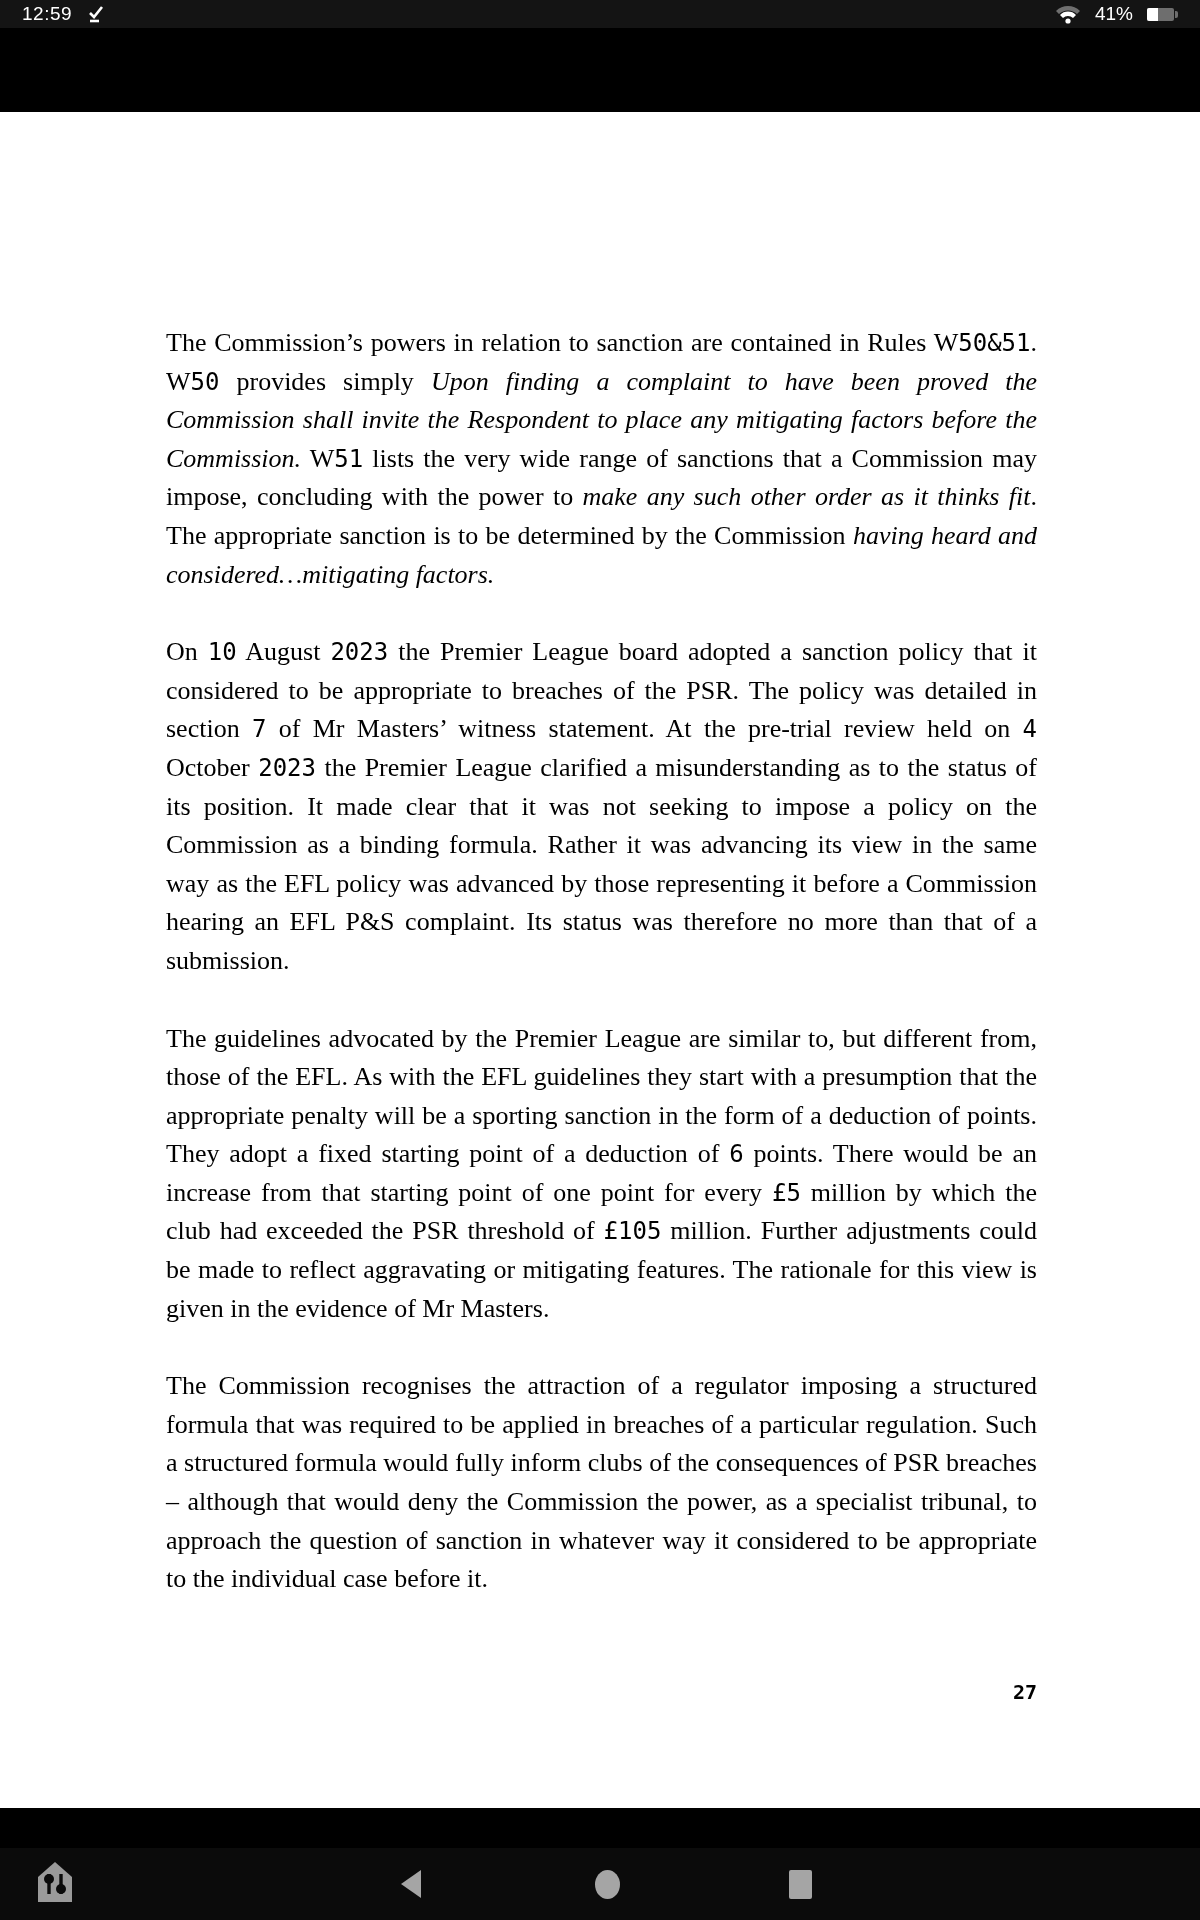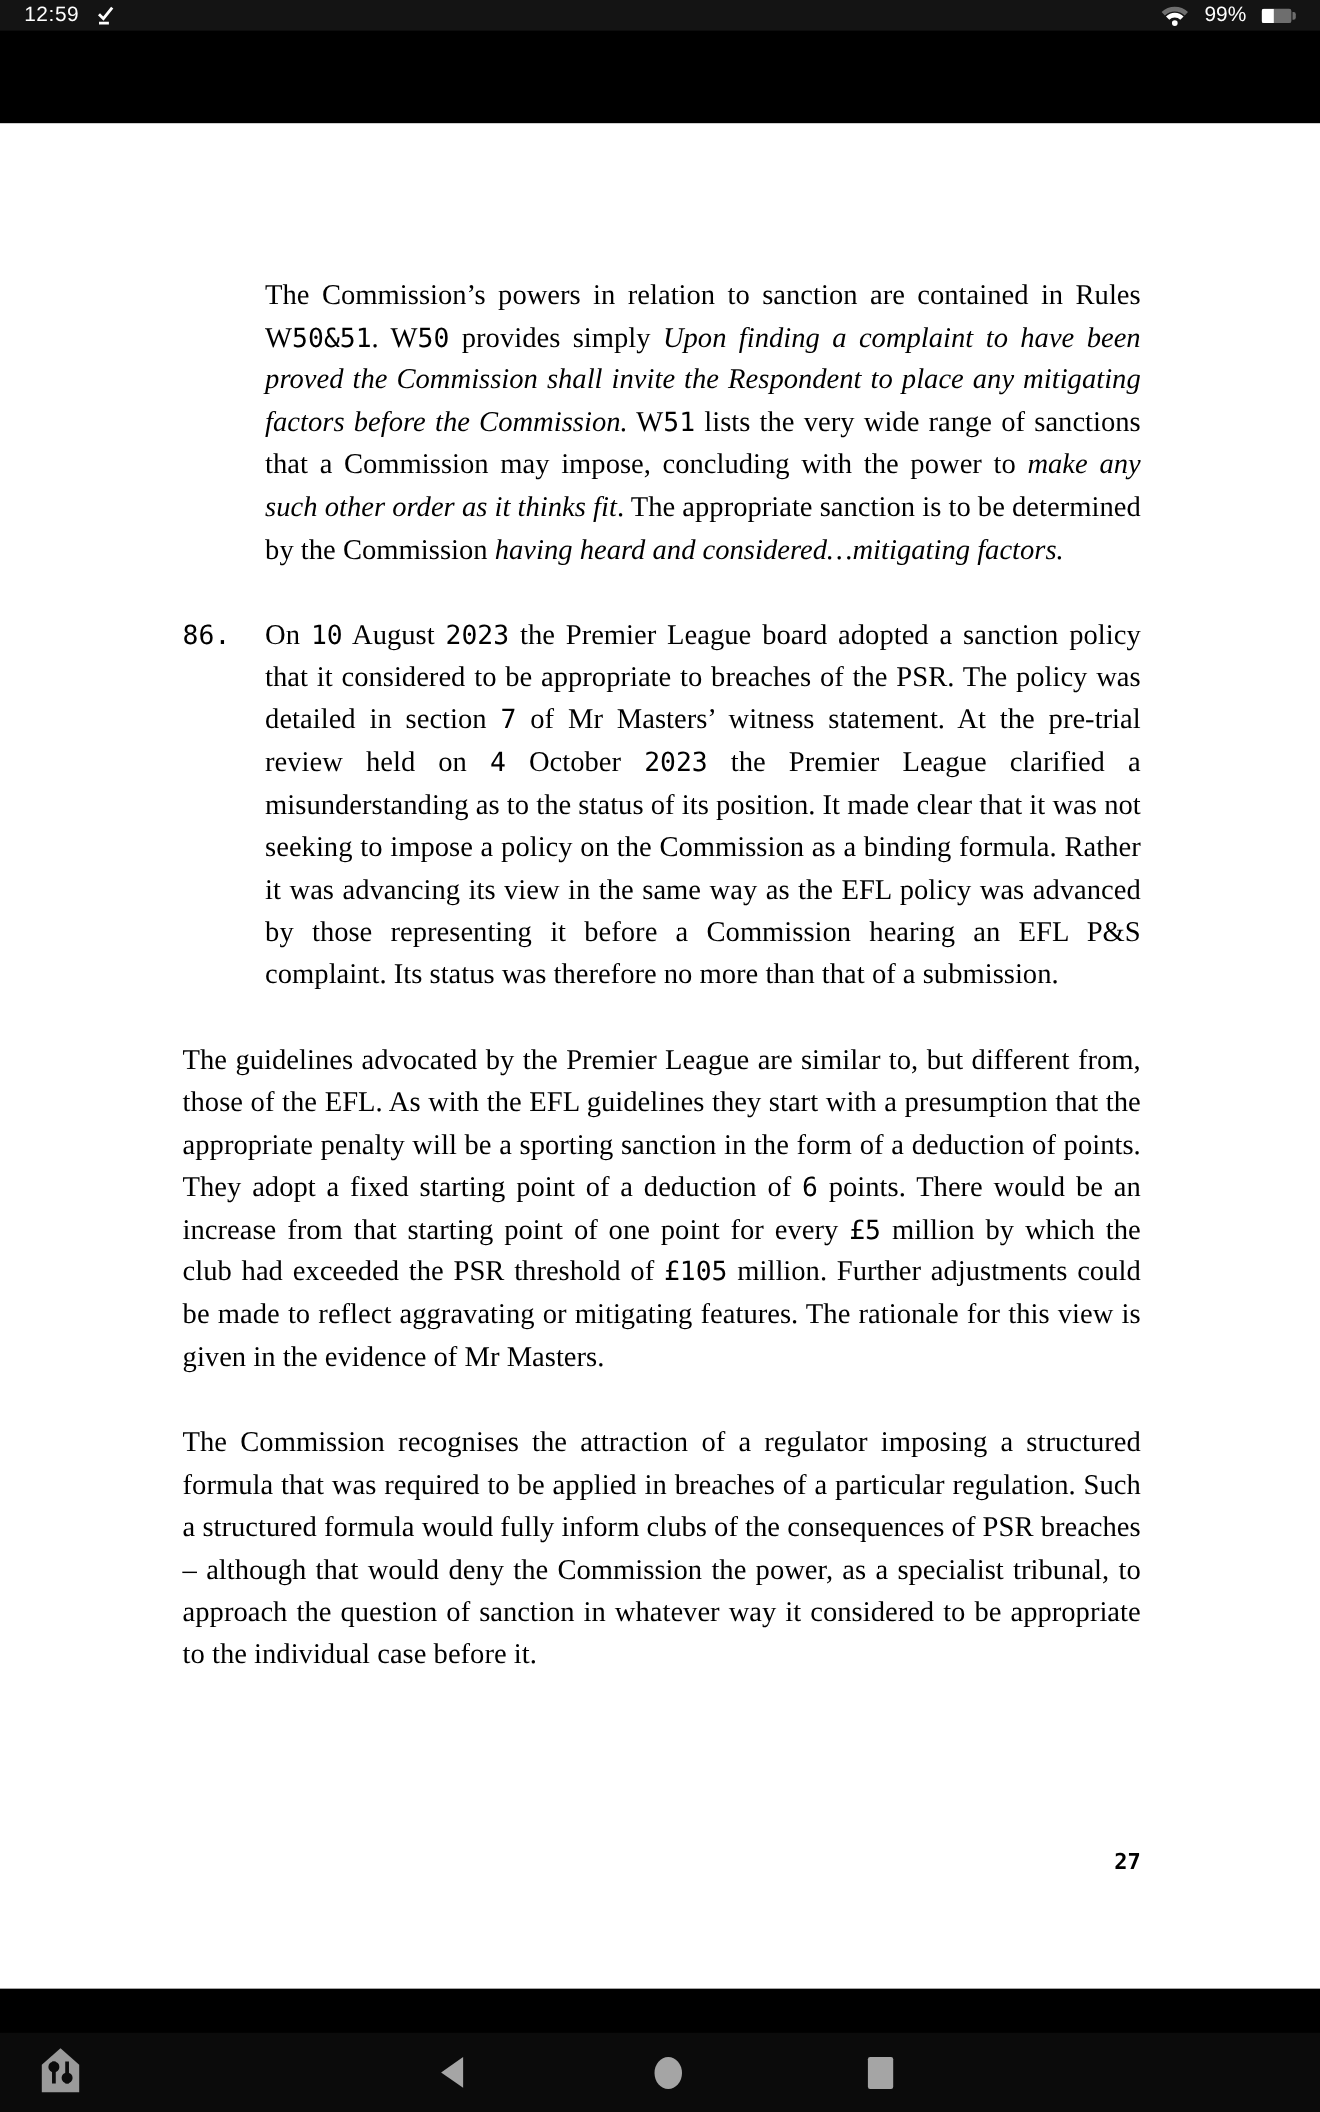--- a/index.html
+++ b/index.html
@@ -18,21 +18,21 @@
   .battery-nub { width:3px; height:7px; background:#6e6e6e; border-radius:0 2px 2px 0; margin-left:1px; }
   .battery-wrap { display:flex; align-items:center; }
 
   
   .toolbar-band { position:absolute; top:28px; left:0; width:1200px; height:84px; background:#000; }
 
   
   .page { position:absolute; top:112px; left:0; width:1200px; height:1696px; background:#fff; color:#000;
     font-family:"Liberation Serif", serif; }
   .content { padding:137px 163px 0 166px; }
-  .para { display:flex; margin-bottom:39px; }
+  .para { display:flex; margin-bottom:39px;flex-direction:column; }
   .pnum { width:75px; flex:0 0 75px; font-family:"DejaVu Sans Mono", monospace; font-size:24px; line-height:38.6px; }
   .ptext { flex:1; font-size:26px; line-height:38.6px; text-align:justify; text-align-last:left; }
   .seg-i { font-style:italic; }
   .seg-n { font-family:"DejaVu Sans Mono", monospace; font-size:24px; }
   .page-number { position:absolute; top:1568px; right:163px; font-family:"DejaVu Sans Mono", monospace;
     font-weight:bold; font-size:20px; }
 
   
   .nav-gap { position:absolute; top:1808px; left:0; width:1200px; height:40px; background:#000; }
   .nav-bar { position:absolute; top:1848px; left:0; width:1200px; height:72px; background:#0b0b0b; }
@@ -62,40 +62,39 @@
       </span>
     </div>
     <div class="sb-right">
       <span class="wifi-icon">
         <svg width="26" height="20" viewBox="0 0 26 20">
           <path d="M1 7 A17 17 0 0 1 25 7 L22 10 A13 13 0 0 0 4 10 Z" fill="#6f6f6f"></path>
           <path d="M5 11 A11 11 0 0 1 21 11 L18 14 A7 7 0 0 0 8 14 Z" fill="#ffffff"></path>
           <circle cx="13" cy="17" r="2.6" fill="#ffffff"></circle>
         </svg>
       </span>
-      <span class="sb-pct">99%</span>
+      <span class="sb-pct">41%</span>
       <span class="battery-wrap">
         <span class="battery">
             <span class="battery-fill" style="width: 41%;"></span>
           </span>
         <span class="battery-nub"></span>
       </span>
     </div>
   </div>
 
   <div class="toolbar-band"></div>
 
   <div class="page">
     <div class="content">
         <div class="para">
           <div class="pnum"></div>
           <div class="ptext"><span class="seg-r">The Commission’s powers in relation to sanction are contained in Rules W</span><span class="seg-n">50&amp;51</span><span class="seg-r">.  W</span><span class="seg-n">50</span><span class="seg-r"> provides simply </span><span class="seg-i">Upon finding a complaint to have been proved the Commission shall invite the Respondent to place any mitigating factors before the Commission.</span><span class="seg-r">  W</span><span class="seg-n">51</span><span class="seg-r"> lists the very wide range of sanctions that a Commission may impose, concluding with the power to </span><span class="seg-i">make any such other order as it thinks fit</span><span class="seg-r">.  The appropriate sanction is to be determined by the Commission </span><span class="seg-i">having heard and considered…mitigating factors.</span></div>
         </div>
         <div class="para">
-          <div class="pnum">86.</div>
           <div class="ptext"><span class="seg-r">On </span><span class="seg-n">10</span><span class="seg-r"> August </span><span class="seg-n">2023</span><span class="seg-r"> the Premier League board adopted a sanction policy that it considered to be appropriate to breaches of the PSR.   The policy was detailed in section </span><span class="seg-n">7</span><span class="seg-r"> of Mr Masters’ witness statement.  At the pre-trial review held on </span><span class="seg-n">4</span><span class="seg-r"> October </span><span class="seg-n">2023</span><span class="seg-r"> the Premier League clarified a misunderstanding as to the status of its position.  It made clear that it was not seeking to impose a policy on the Commission as a binding formula.  Rather it was advancing its view in the same way as the EFL policy was advanced by those representing it before a Commission hearing an EFL P&amp;S complaint.  Its status was therefore no more than that of a submission.</span></div>
         </div>
         <div class="para">
           <div class="ptext"><span class="seg-r">The guidelines advocated by the Premier League are similar to, but different from, those of the EFL.  As with the EFL guidelines they start with a presumption that the appropriate penalty will be a sporting sanction in the form of a deduction of points.  They adopt a fixed starting point of a deduction of </span><span class="seg-n">6</span><span class="seg-r"> points.  There would be an increase from that starting point of one point for every </span><span class="seg-n">£5</span><span class="seg-r"> million by which the club had exceeded the PSR threshold of </span><span class="seg-n">£105</span><span class="seg-r"> million.  Further adjustments could be made to reflect aggravating or mitigating features.  The rationale for this view is given in the evidence of Mr Masters.</span></div>
         </div>
         <div class="para">
           <div class="ptext"><span class="seg-r">The Commission recognises the attraction of a regulator imposing a structured formula that was required to be applied in breaches of a particular regulation.  Such a structured formula would fully inform clubs of the consequences of PSR breaches – although that would deny the Commission the power, as a specialist tribunal, to approach the question of sanction in whatever way it considered to be appropriate to the individual case before it.</span></div>
         </div>
       </div>
     <div class="page-number">27</div>

